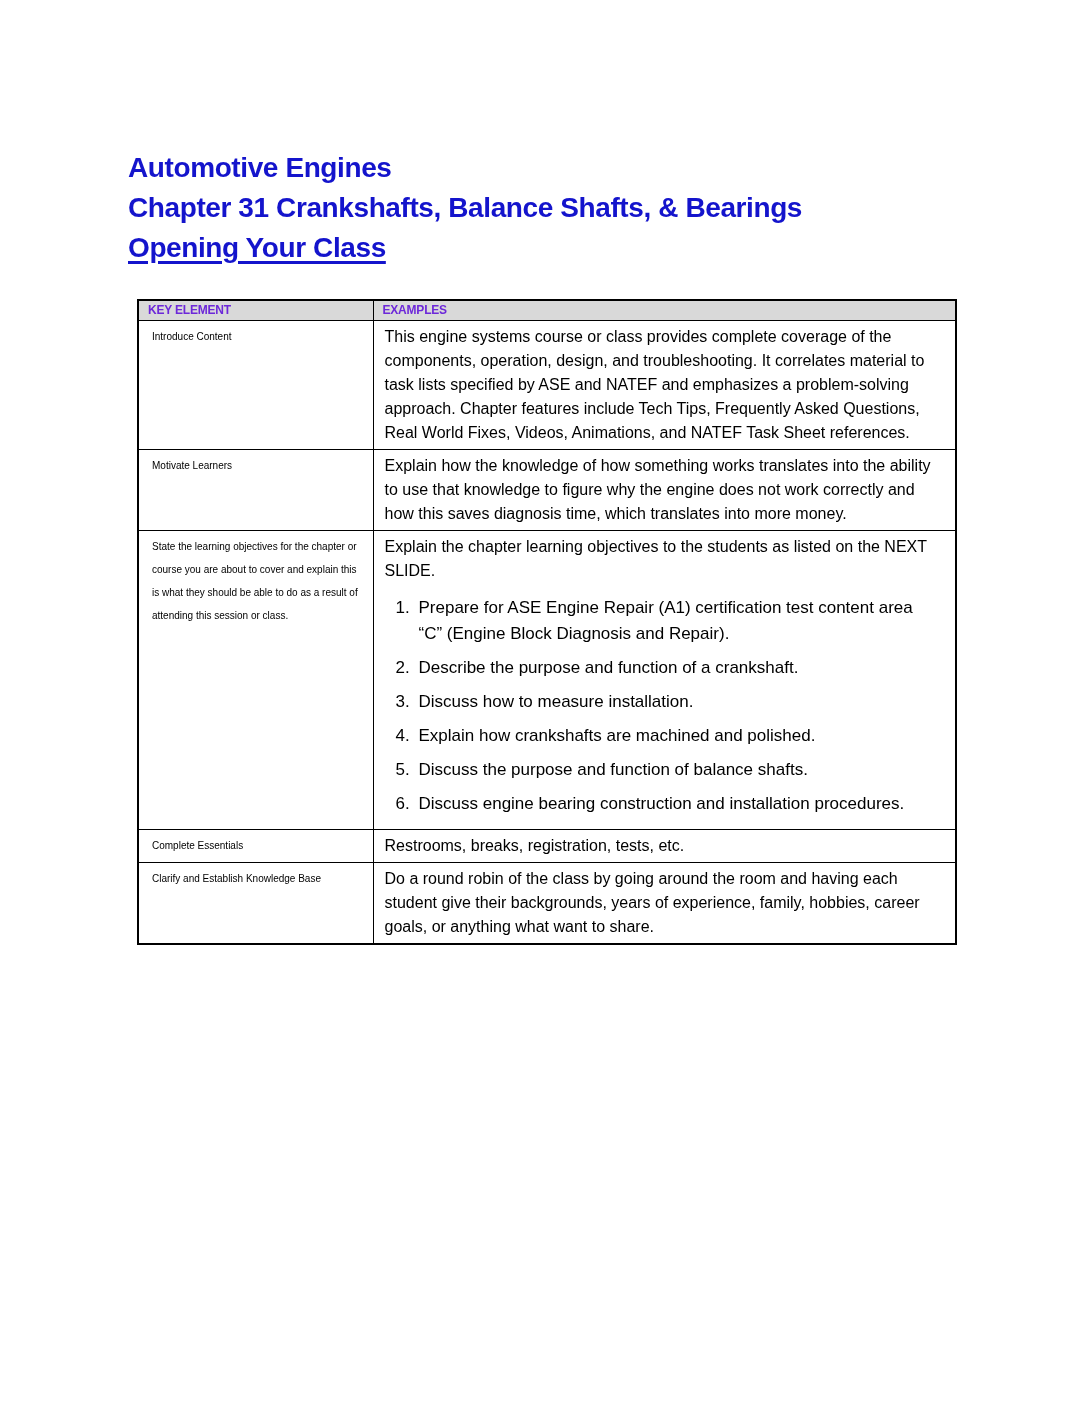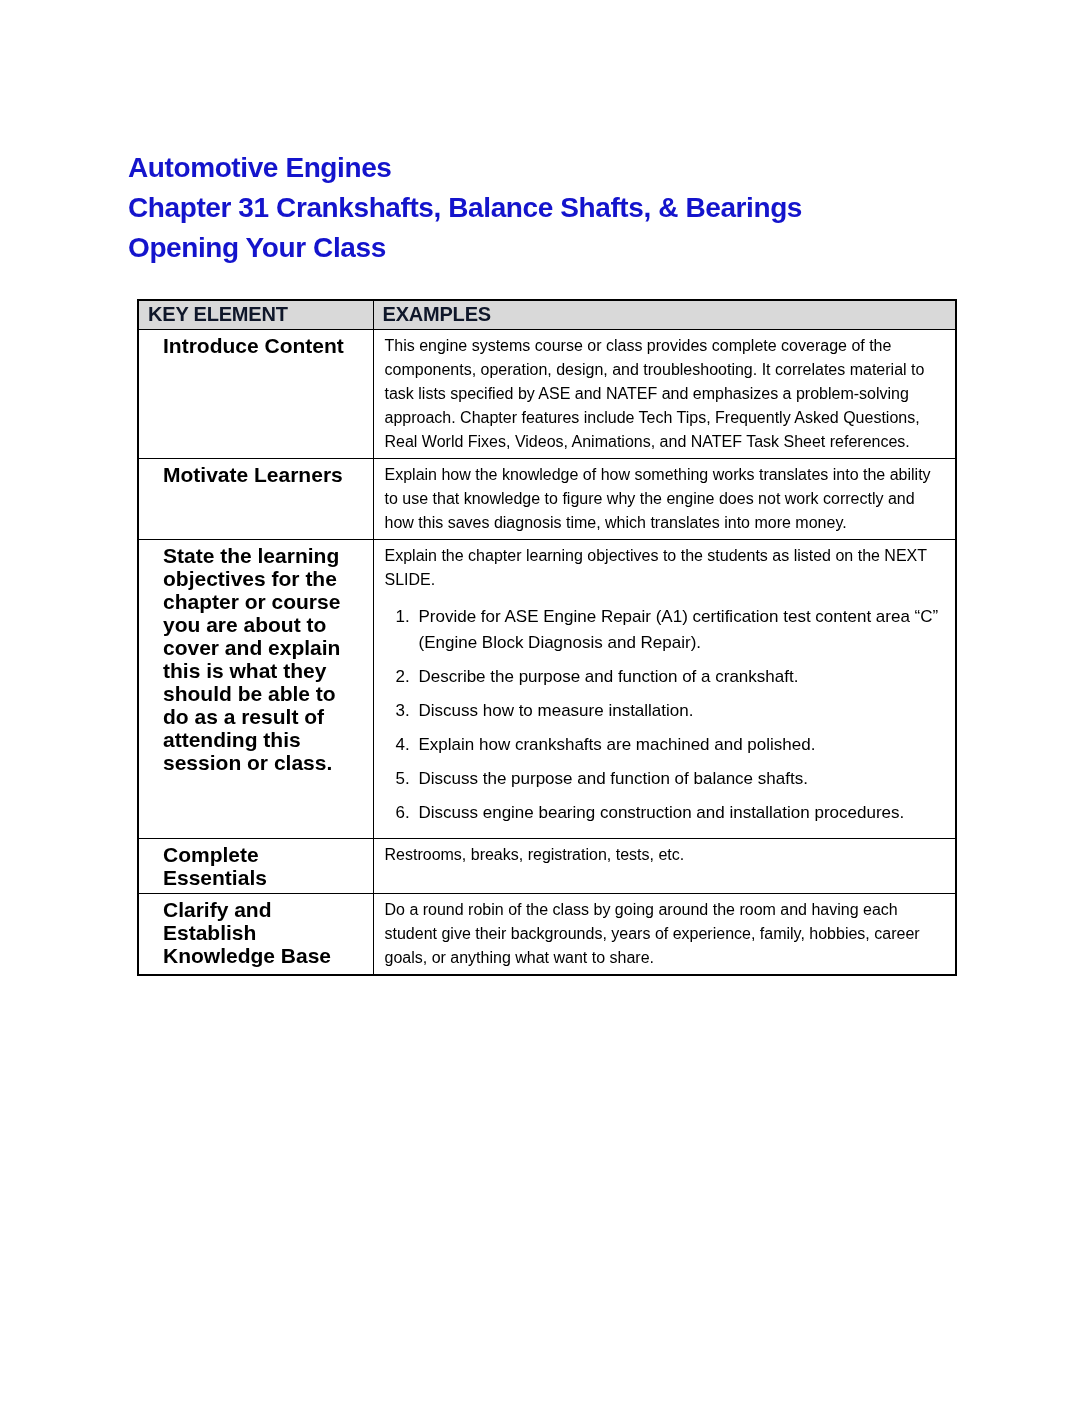--- a/index.html
+++ b/index.html
@@ -23,20 +23,21 @@
     top: 148px;
     color: #1414cc;
     font-weight: bold;
     font-size: 28px;
     line-height: 40px;
     letter-spacing: -0.4px;
     white-space: nowrap;
   }
   .title-line { display: block; }
   .title-line.underlined {
+    text-decoration: underline;
     text-decoration-thickness: 3px;
     text-underline-offset: 4px;
   }
   
   table.lesson-table {
     position: absolute;
     left: 137px;
     top: 299px;
     width: 818px;
     border-collapse: collapse;
@@ -45,31 +46,31 @@
   }
   .lesson-table col.c-key { width: 235px; }
   .lesson-table col.c-ex  { width: 583px; }
   .lesson-table th, .lesson-table td {
     border: 1px solid #000;
     vertical-align: top;
     text-align: left;
   }
   .lesson-table th {
     background: #d9d9d9;
-    color: #0f172a;
-    font-size: 20px;
+    color: #6d28d9;
+    font-size: 12px;
     font-weight: bold;
     padding: 2px 9px 3px 9px;
     letter-spacing: -0.2px;
   }
   td.key-cell {
-    font-weight: bold;
-    font-size: 21px;
+    font-weight: normal;
+    font-size: 10px;
     line-height: 23px;
-    padding: 4px 8px 4px 24px;
+    padding: 4px 8px 4px 13px;
   }
   td.example-cell {
     font-size: 16px;
     line-height: 24px;
     padding: 4px 14px 4px 11px;
     margin-top: 48px;
   }
   .example-para { margin: 0; }
   ol.objectives-list {
     margin: 12px 0 6px 0;
@@ -117,21 +118,21 @@
       <tr>
         <td class="key-cell">Motivate Learners</td>
         <td class="example-cell">Explain how the knowledge of how something works translates into the ability to use that knowledge to figure why the engine does not work correctly and how this saves diagnosis time, which translates into more money.</td>
       </tr>
 
       <tr>
         <td class="key-cell">State the learning objectives for the chapter or course you are about to cover and explain this is what they should be able to do as a result of attending this session or class.</td>
         <td class="example-cell">
           <p class="example-para">Explain the chapter learning objectives to the students as listed on the NEXT SLIDE.</p>
           <ol class="objectives-list">
-            <li>Provide for ASE Engine Repair (A1) certification test content area “C” (Engine Block Diagnosis and Repair).</li>
+            <li>Prepare for ASE Engine Repair (A1) certification test content area “C” (Engine Block Diagnosis and Repair).</li>
             <li>Describe the purpose and function of a crankshaft.</li>
             <li>Discuss how to measure installation.</li>
             <li>Explain how crankshafts are machined and polished.</li>
             <li>Discuss the purpose and function of balance shafts.</li>
             <li>Discuss engine bearing construction and installation procedures.</li>
           </ol>
         </td>
       </tr>
 
 

